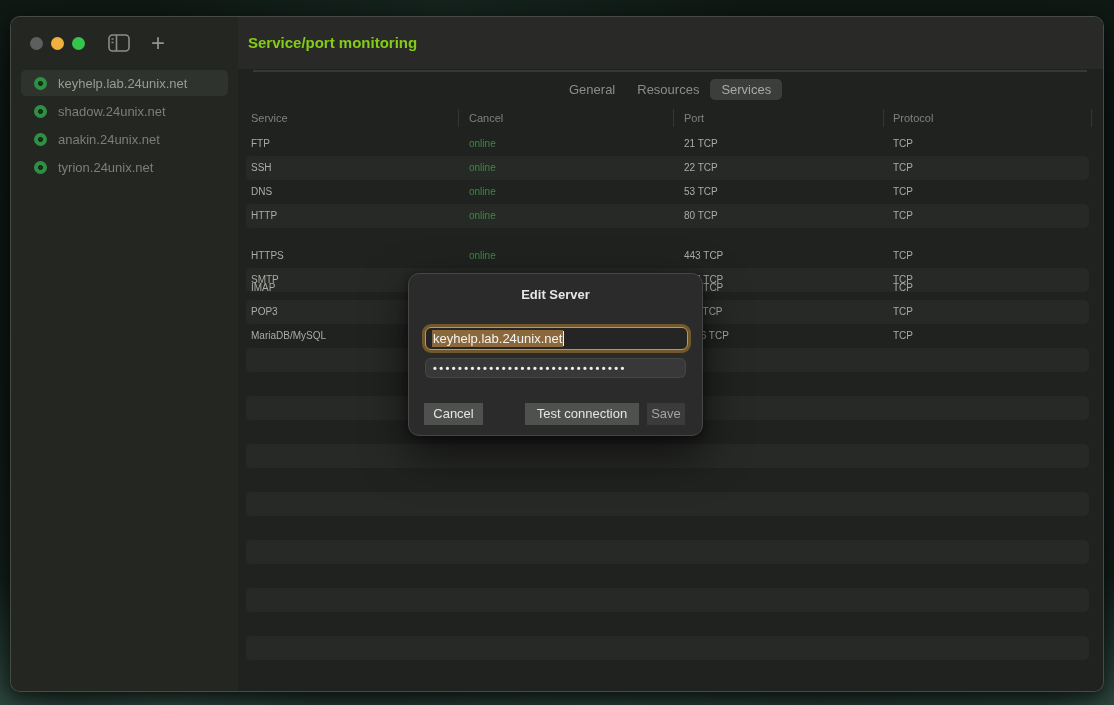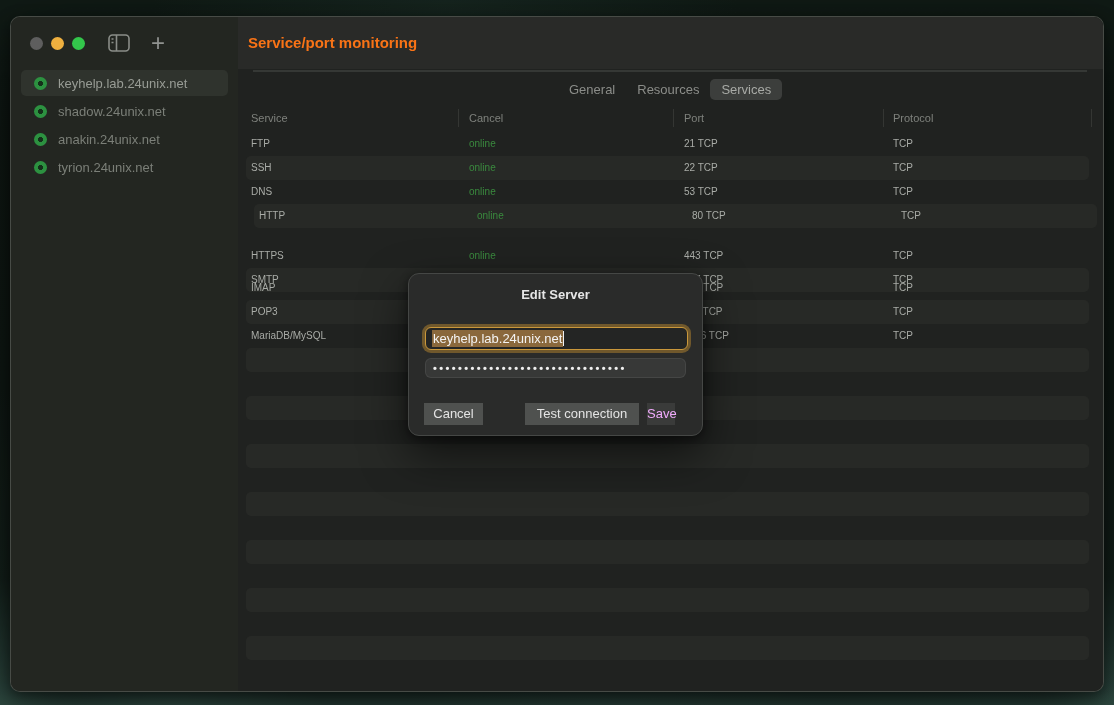--- a/index.html
+++ b/index.html
@@ -29,21 +29,21 @@
     display:flex;align-items:center;}
   .side-item.selected{background:#2f332d;}
   .side-dot{width:13px;height:13px;border-radius:50%;margin-left:13px;flex:0 0 13px;
     background:radial-gradient(circle at 50% 50%, #15301b 0 2.6px, var(--dotg) 2.7px);}
   .side-lbl{margin-left:11px;font-size:13px;color:#7b7f78;white-space:nowrap;}
   .side-item.selected .side-lbl{color:#989c95;}
   
   .main{position:absolute;left:227px;top:0;width:867px;height:676px;background:#202220;}
   .titlebar{position:absolute;left:0;top:0;width:100%;height:52px;background:#292a28;}
   .titlebar .wtitle{position:absolute;left:10px;top:0;line-height:52px;font-size:15px;
-    font-weight:700;color:#f97316;}
+    font-weight:700;color:#84cc16;}
   .topline{position:absolute;left:15px;top:53px;width:834px;height:2px;background:#3a3c39;opacity:.85;}
   .tabs{position:absolute;left:320px;top:62px;height:21px;display:flex;}
   .tab{height:21px;line-height:21px;padding:0 11px;font-size:13px;color:#8b8d89;border-radius:5px;}
   .tab.selected{background:#3c3e3c;color:#a8aaa6;}
   .thead{position:absolute;left:0;top:88px;width:100%;height:26px;}
   .hcell{position:absolute;top:0;line-height:26px;font-size:11px;color:#7e817c;}
   .hcell.c0{left:13px}.hcell.c1{left:231px}.hcell.c2{left:446px}.hcell.c3{left:655px}
   .hsep{position:absolute;top:4px;width:1px;height:18px;background:#343633;}
   .hsep.s0{left:220px}.hsep.s1{left:435px}.hsep.s2{left:645px}.hsep.s3{left:853px}
   .rows{position:absolute;left:0;top:0;width:100%;height:676px;}
@@ -66,21 +66,21 @@
   .caret{display:inline-block;width:1px;height:15px;background:#f0f0f0;margin-left:0px;}
   .pwfield{position:absolute;left:16px;top:84px;width:261px;height:20px;border-radius:6px;
     background:#373837;border:1px solid rgba(255,255,255,.07);box-sizing:border-box;
     display:flex;align-items:center;padding-left:7px;overflow:hidden;}
   .pwdots{font-size:11px;font-weight:700;letter-spacing:2.4px;color:#f0f0f0;white-space:nowrap;}
   .mbtns{position:absolute;left:0;top:129px;width:100%;height:22px;}
   .mbtn{position:absolute;top:0;height:22px;border-radius:0;font-size:13px;line-height:22px;
     text-align:center;color:#e4e4e4;background:#4f514f;box-sizing:border-box;}
   .mbtn.cancel{left:15px;width:59px;}
   .mbtn.test{left:116px;width:114px;}
-  .mbtn.save{left:238px;width:28px;background:#3a3b3a;color:#f0abfc;}
+  .mbtn.save{left:238px;width:38px;background:#3a3b3a;color:#a3a3a3;}
 </style>
 </head>
 <body>
 
 <div class="desktop">
   <div class="window">
 
     <aside class="sidebar">
       <div class="traffic">
         <span class="tl r"></span>
@@ -151,21 +151,21 @@
             <span class="cell c1 status">online</span>
             <span class="cell c2">22 TCP</span>
             <span class="cell c3">TCP</span>
           </div>
           <div class="trow" style="top: 163px;">
             <span class="cell c0">DNS</span>
             <span class="cell c1 status">online</span>
             <span class="cell c2">53 TCP</span>
             <span class="cell c3">TCP</span>
           </div>
-          <div class="trow striped" style="top: 187px; margin-left: 8px;">
+          <div class="trow striped" style="top: 187px;">
             <span class="cell c0">HTTP</span>
             <span class="cell c1 status">online</span>
             <span class="cell c2">80 TCP</span>
             <span class="cell c3">TCP</span>
           </div>
           <div class="trow" style="top: 211px; margin-top: 16px;">
             <span class="cell c0">HTTPS</span>
             <span class="cell c1 status">online</span>
             <span class="cell c2">443 TCP</span>
             <span class="cell c3">TCP</span>

